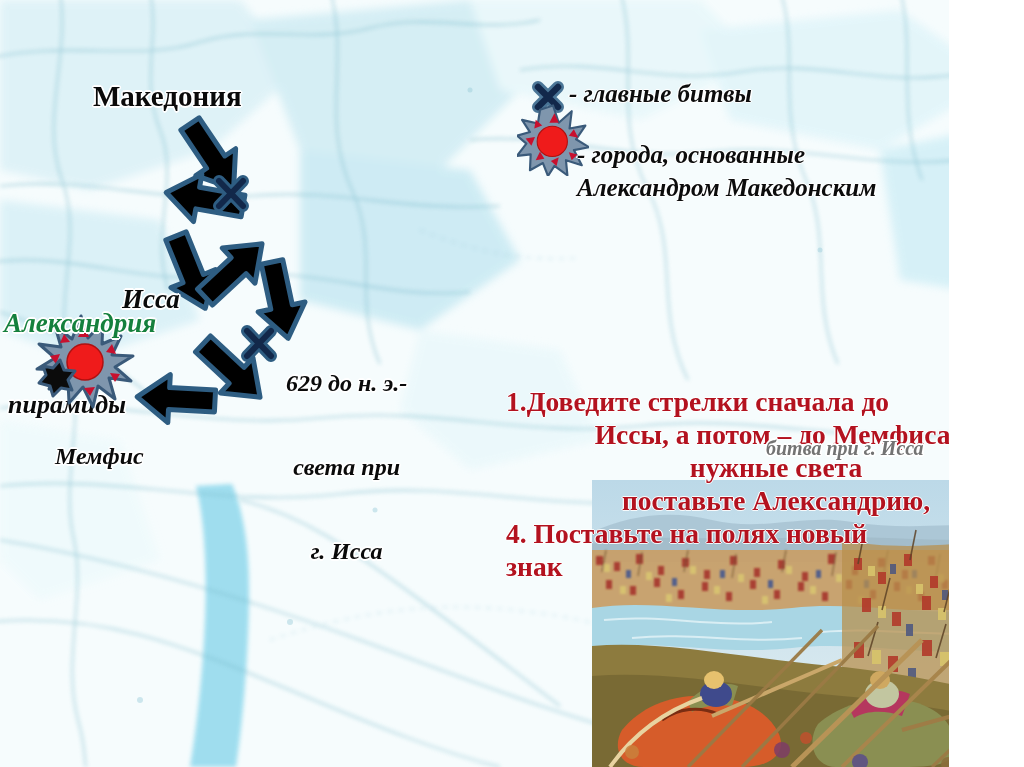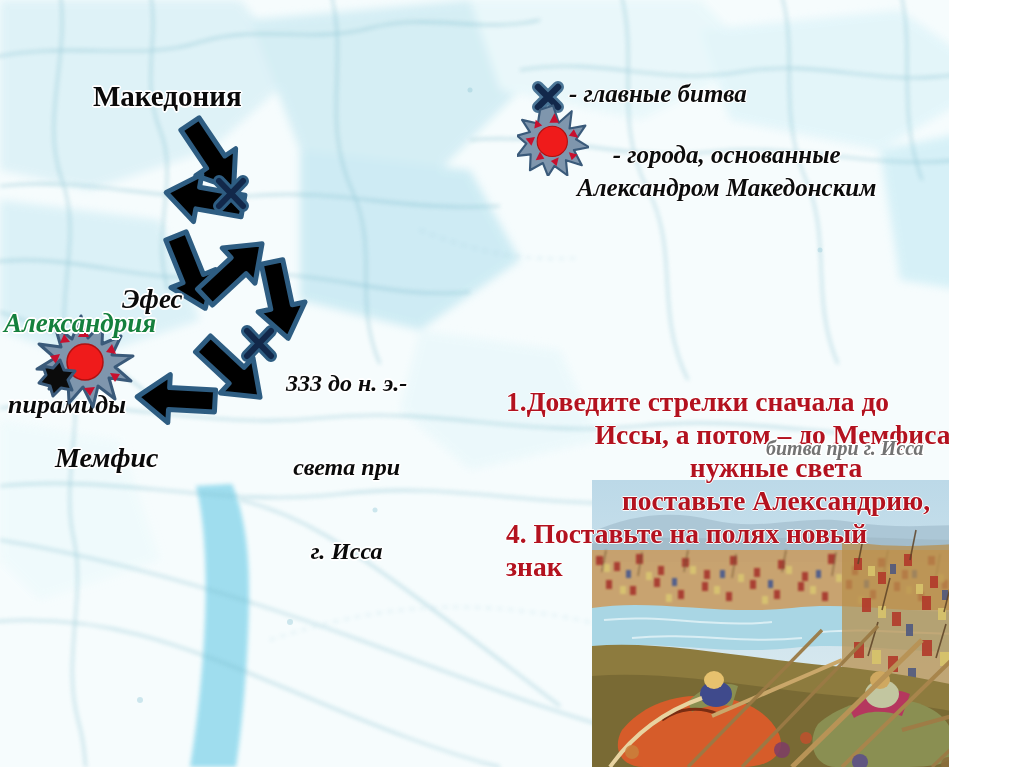--- a/index.html
+++ b/index.html
@@ -231,50 +231,50 @@
       <circle cx="65" cy="52" r="18" fill="#ef1b1b" stroke="#b01010" stroke-width="1.5"></circle>
     </g>
 
     <g>
       <polygon points="23,56 33,58 40,50 44,60 55,61 48,70 52,80 41,78 33,86 30,76 19,73 26,65" fill="#0b0b0b" stroke="#3a5a7a" stroke-width="3" stroke-linejoin="round"></polygon>
     </g>
   </svg>
 
   <div class="lbl shadow-w" style="left:93px;top:82px;font-size:29px;z-index:5;">Македония</div>
 
-  <div class="lbl it shadow-w" style="left:122px;top:286px;font-size:27px;z-index:5;">Эфес</div>
+  <div class="lbl it shadow-w" style="left:122px;top:286px;font-size:27px;z-index:5;">Исса</div>
 
   <div class="lbl it shadow-w red" style="left:4px;top:310px;font-size:27px;z-index:5;">Александрия</div>
 
   <div class="lbl it shadow-w" style="left:8px;top:392px;font-size:26px;z-index:2;font-family:Liberation Serif, serif;">пирамиды</div>
 
-  <div class="lbl it shadow-w" style="left:55px;top:444px;font-size:28px;z-index:5;">Мемфис</div>
+  <div class="lbl it shadow-w" style="left:55px;top:444px;font-size:24px;z-index:5;">Мемфис</div>
 
   <div class="lbl it shadow-w" style="left:286px;top:313px;font-size:24px;line-height:28px;text-align:center;z-index:5;">
-    <span style="display:block;">333 до н. э.-</span>
+    <span style="display:block;">629 до н. э.-</span>
     <span style="display:block;">света при</span>
     <span style="display:block;text-align:center;">г. Исса</span>
   </div>
 
   <div id="legend">
 
     <div class="legend-row" style="height:38px;">
       <svg class="legend-icon" style="left:9px;top:2px;width:36px;height:34px;" viewBox="0 0 36 34" xmlns="http://www.w3.org/2000/svg">
         <g stroke="#4a7596" stroke-width="12" stroke-linecap="round">
             <path d="M8,7 L28,27 M28,7 L8,27"></path>
           </g>
         <g stroke="#12284a" stroke-width="6.5" stroke-linecap="round">
             <path d="M8,7 L28,27 M28,7 L8,27"></path>
           </g>
       </svg>
-      <div class="legend-text" style="position:absolute;left:48px;top:0;font-size:25px;line-height:31px;">- главные битва</div>
+      <div class="legend-text" style="position:absolute;left:48px;top:0;font-size:25px;line-height:31px;">- главные битвы</div>
     </div>
 
 
-    <div class="legend-row" style="height:76px;text-align:center;">
+    <div class="legend-row" style="height:76px;">
       <svg class="legend-icon" style="left:-4px;top:-12px;width:72px;height:72px;" viewBox="0 0 100 100" xmlns="http://www.w3.org/2000/svg">
         <polygon points="50,2 58,26 76,10 73,34 95,30 82,49 100,60 79,64 90,85 68,78 70,99 52,86 43,100 36,82 18,92 19,70 0,72 13,55 0,44 18,39 7,22 29,27 32,8" fill="#7f96ad" stroke="#3a5a7a" stroke-width="3" stroke-linejoin="round"></polygon>
         <g fill="#c8102e">
           <polygon points="52,13 58,26 45,26"></polygon>
           <polygon points="79,35 85,47 72,44"></polygon>
           <polygon points="84,70 76,78 72,67"></polygon>
           <polygon points="55,86 47,79 58,74"></polygon>
           <polygon points="26,78 32,66 38,76"></polygon>
           <polygon points="12,48 25,46 20,58"></polygon>
           <polygon points="26,22 35,30 24,34"></polygon>

